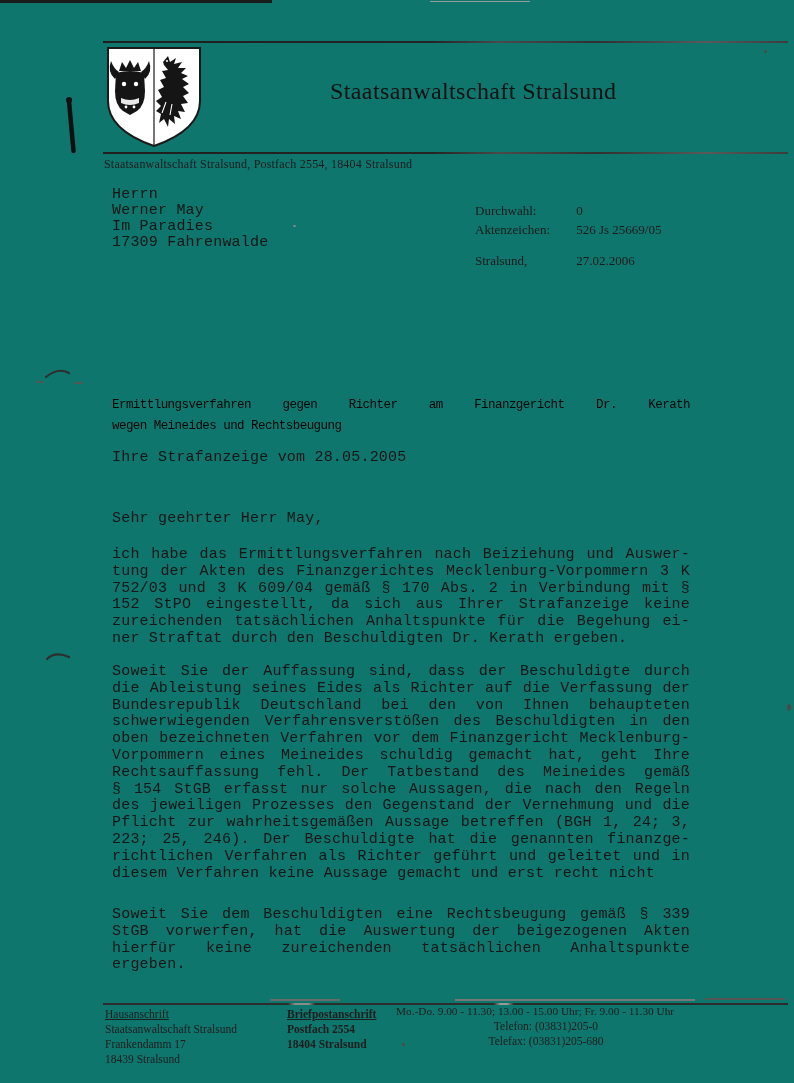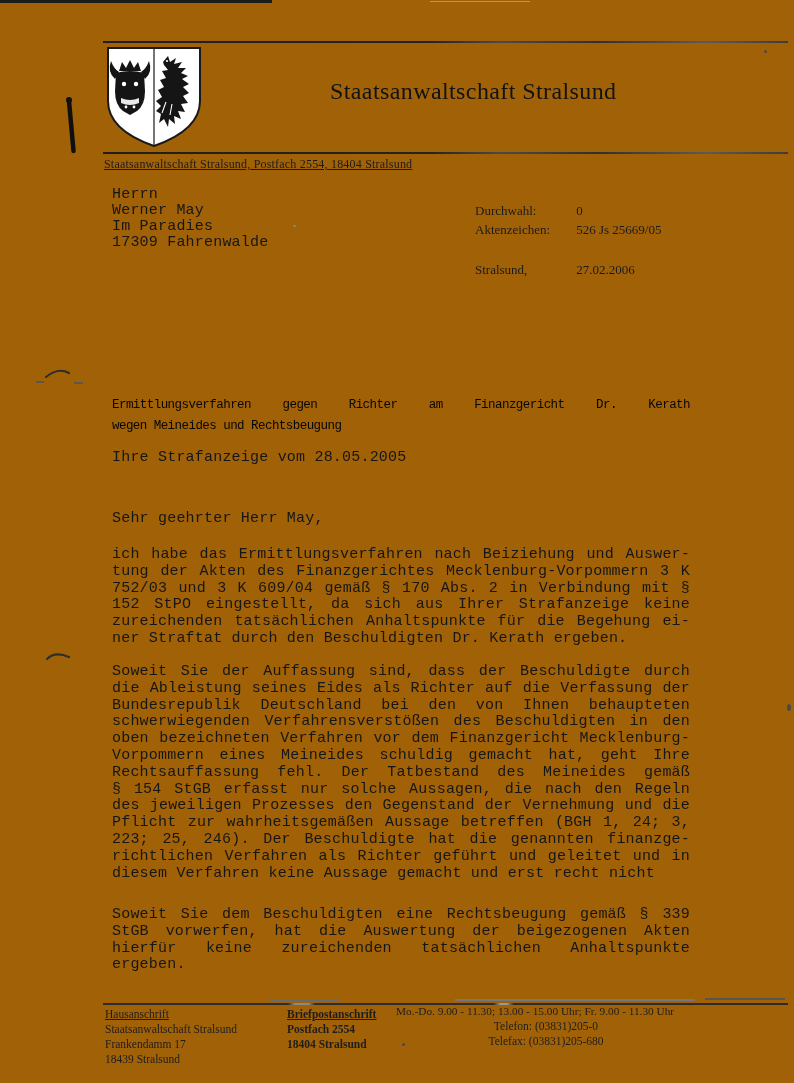--- a/index.html
+++ b/index.html
@@ -1,35 +1,35 @@
 <!DOCTYPE html>
 <html><head>
 <meta charset="utf-8">
 <style>
   html,body{margin:0;padding:0;background:#e8e8e8;}
   .page{
     position:relative;width:794px;height:1083px;margin:0 auto;
-    background:#a16207;overflow:hidden;
+    background:#0f766e;overflow:hidden;
     font-family:"Liberation Serif","DejaVu Serif",serif;color:#1a1a1a;
   }
   .abs{position:absolute;}
 
   
   .top-edge-line{left:0;top:0;width:272px;height:3px;background:#1b1b1b;}
   .top-edge-dash{left:430px;top:1px;width:100px;height:1px;background:#9a9a9a;}
   .speck{background:#4a4a4a;border-radius:50%;}
   .pen-stroke{left:62px;top:95px;width:16px;height:60px;}
 
   
   .rule{height:2px;background:linear-gradient(90deg,#1f1f1f 0%,#242424 48%,#4a4a4a 58%,#303030 72%,#5a5a5a 88%,#3c3c3c 100%);}
   .rule-top{left:103px;top:41px;width:685px;}
   .rule-mid{left:103px;top:152px;width:685px;}
   .coat{left:104px;top:46px;width:100px;height:102px;}
   .title{left:330px;top:78px;font-size:24px;letter-spacing:0.4px;color:#121212;white-space:nowrap;}
-  .return-addr{left:104px;top:157px;font-size:12px;letter-spacing:0.2px;text-decoration:underline;white-space:nowrap;color:#1c1c1c;}
+  .return-addr{left:104px;top:157px;font-size:12px;letter-spacing:0.2px;white-space:nowrap;color:#1c1c1c;}
 
   
   .mono{font-family:"Liberation Mono","DejaVu Sans Mono",monospace;font-size:15px;letter-spacing:0.2px;color:#161616;}
   .recipient{left:112px;top:187px;}
   .recipient .rline{line-height:16px;white-space:nowrap;}
 
   .meta-row{left:475px;font-size:13px;color:#1b1b1b;white-space:nowrap;}
   .meta-row .mlabel{display:inline-block;width:98px;}
 
   .subject{left:112px;top:395px;width:578px;font-family:"Liberation Mono","DejaVu Sans Mono",monospace;font-weight:normal;font-size:12.5px;letter-spacing:-0.55px;color:#060606;}
@@ -113,21 +113,21 @@
     </div>
 
   <div class="abs meta-row" style="top:203px;">
     <span class="mlabel">Durchwahl:</span>
     <span class="mvalue">0</span>
   </div>
   <div class="abs meta-row" style="top:222px;">
     <span class="mlabel">Aktenzeichen:</span>
     <span class="mvalue">526 Js 25669/05</span>
   </div>
-  <div class="abs meta-row" style="top:253px;margin-top:9px;">
+  <div class="abs meta-row" style="top:253px;">
     <span class="mlabel">Stralsund,</span>
     <span class="mvalue">27.02.2006</span>
   </div>
 
   <svg class="abs mark1" viewBox="0 0 50 28">
     <path d="M12,19 Q24,9 35,15" stroke="#2e2e2e" stroke-width="2.2" fill="none" stroke-linecap="round"></path>
     <path d="M2,24 h8" stroke="#555555" stroke-width="1.8"></path>
     <path d="M40,25 h9" stroke="#555555" stroke-width="1.8"></path>
   </svg>
   <svg class="abs mark2" viewBox="0 0 30 16">

